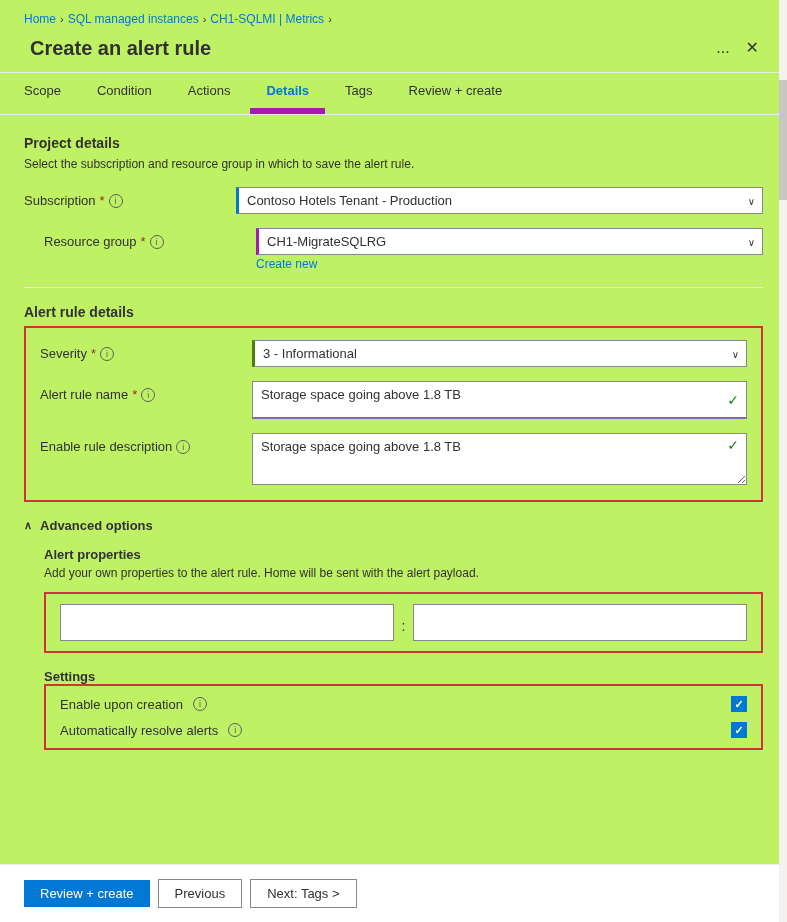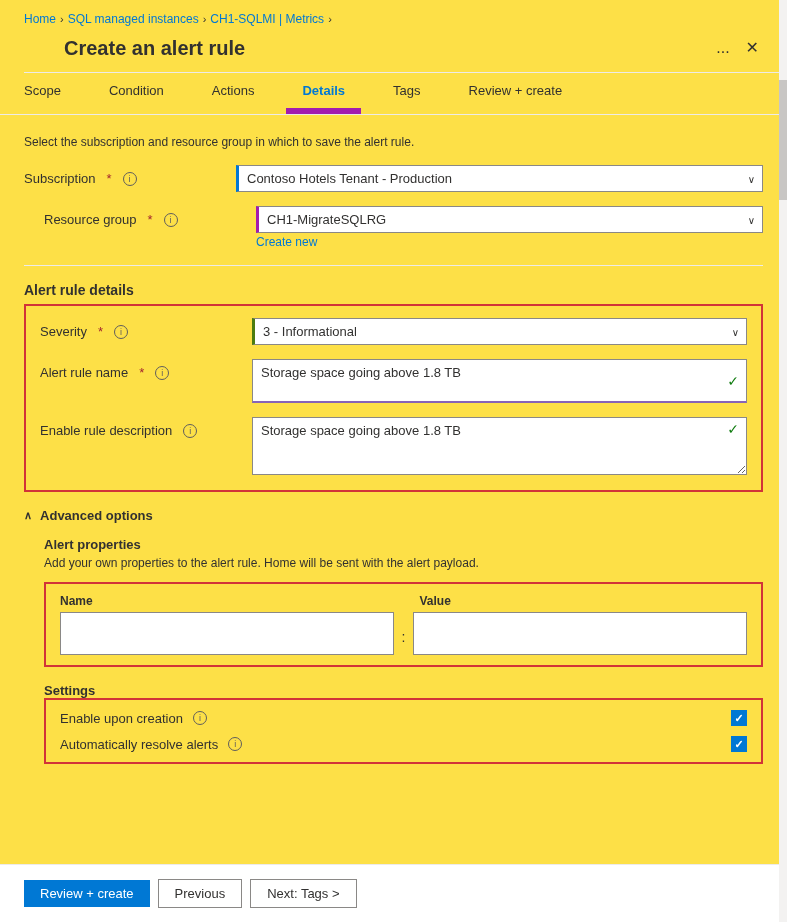--- a/index.html
+++ b/index.html
@@ -9,63 +9,62 @@
       background: #f3f2f1;
       display: flex;
       justify-content: center;
       align-items: flex-start;
       min-height: 922px;
       padding: 0;
     }
     .panel {
       width: 787px;
       min-height: 922px;
-      background: #fde047;
+      background: #bef264;
       position: relative;
       display: flex;
       flex-direction: column;
     }
     .breadcrumb {
       font-size: 12px;
       color: #0078d4;
       padding: 12px 24px 6px 24px;
       display: flex;
       align-items: center;
       gap: 4px;
     }
     .breadcrumb span { color: #323130; }
     .breadcrumb a { color: #0078d4; text-decoration: none; cursor: pointer; }
     .chevron { color: #605e5c; font-size: 11px; }
     .panel-header {
       display: flex;
       align-items: center;
-      padding: 4px 24px 12px 40px;
+      padding: 4px 24px 12px 30px;
       border-bottom: 1px solid #edebe9;
-      margin-left: 24px;
     }
     .panel-title {
       font-size: 20px;
       font-weight: 600;
       color: #323130;
       flex: 1;
     }
     .close-btn {
       font-size: 16px;
       color: #323130;
       cursor: pointer;
       background: none;
       border: none;
       padding: 4px;
       line-height: 1;
     }
     .tabs {
       display: flex;
       padding: 0 24px;
       border-bottom: 1px solid #edebe9;
-      gap: 16px;
+      gap: 4px;
     }
     .tab {
       padding: 10px 16px;
       font-size: 13px;
       color: #323130;
       cursor: pointer;
       border-bottom: 2px solid transparent;
       text-decoration: none;
       white-space: nowrap;
     }
@@ -98,21 +97,21 @@
       gap: 12px;
     }
     .form-label {
       width: 200px;
       min-width: 160px;
       font-size: 13px;
       color: #323130;
       padding-top: 6px;
       display: flex;
       align-items: center;
-      gap: 11px;
+      gap: 4px;
       flex-shrink: 0;
     }
     .required { color: #a4262c; }
     .info-icon {
       width: 14px;
       height: 14px;
       border: 1px solid #605e5c;
       border-radius: 50%;
       display: inline-flex;
       align-items: center;
@@ -146,21 +145,21 @@
       position: absolute;
       right: 8px;
       top: 50%;
       transform: translateY(-50%);
       color: #323130;
       font-size: 10px;
       pointer-events: none;
     }
     .input-box {
       width: 100%;
-      padding: 5px 30px 21px 8px;
+      padding: 5px 30px 15px 8px;
       font-size: 13px;
       border: 1px solid #8a8886;
       background: #fff;
       color: #323130;
       outline: none;
       position: relative;
     }
     .input-wrapper {
       position: relative;
       width: 100%;
@@ -326,20 +325,21 @@
     <a class="tab">Scope</a>
     <a class="tab">Condition</a>
     <a class="tab">Actions</a>
     <a class="tab active">Details</a>
     <a class="tab">Tags</a>
     <a class="tab">Review + create</a>
   </div>
 
   <div class="content">
 
+    <div class="section-title">Project details</div>
     <div class="section-subtitle">
       Select the subscription and resource group in which to save the alert rule.
     </div>
 
     <div class="form-row">
       <div class="form-label">
         <span>Subscription</span>
         <span class="required">*</span>
         <span class="info-icon">i</span>
       </div>
@@ -421,29 +421,20 @@
       <span>Advanced options</span>
     </div>
 
     <div style="padding-left: 20px;">
       <div class="custom-props-title">Alert properties</div>
       <div class="custom-props-sub">Add your own properties to the alert rule. Home will be sent with the alert payload.</div>
 
       <div class="red-box" style="padding: 10px 14px;">
         <div class="name-value-row">
           <div class="name-col">
-            <div class="name-value-label">Name</div>
-          </div>
-          <div style="width:16px;"></div>
-          <div class="value-col">
-            <div class="name-value-label">Value</div>
-          </div>
-        </div>
-        <div class="name-value-row">
-          <div class="name-col">
             <input type="text" class="input-box" style="width: 100%;">
           </div>
           <div class="colon" style="padding-top:6px;">:</div>
           <div class="value-col">
             <input type="text" class="input-box" style="width: 100%;">
           </div>
         </div>
       </div>
 
       <div class="settings-title">Settings</div>

